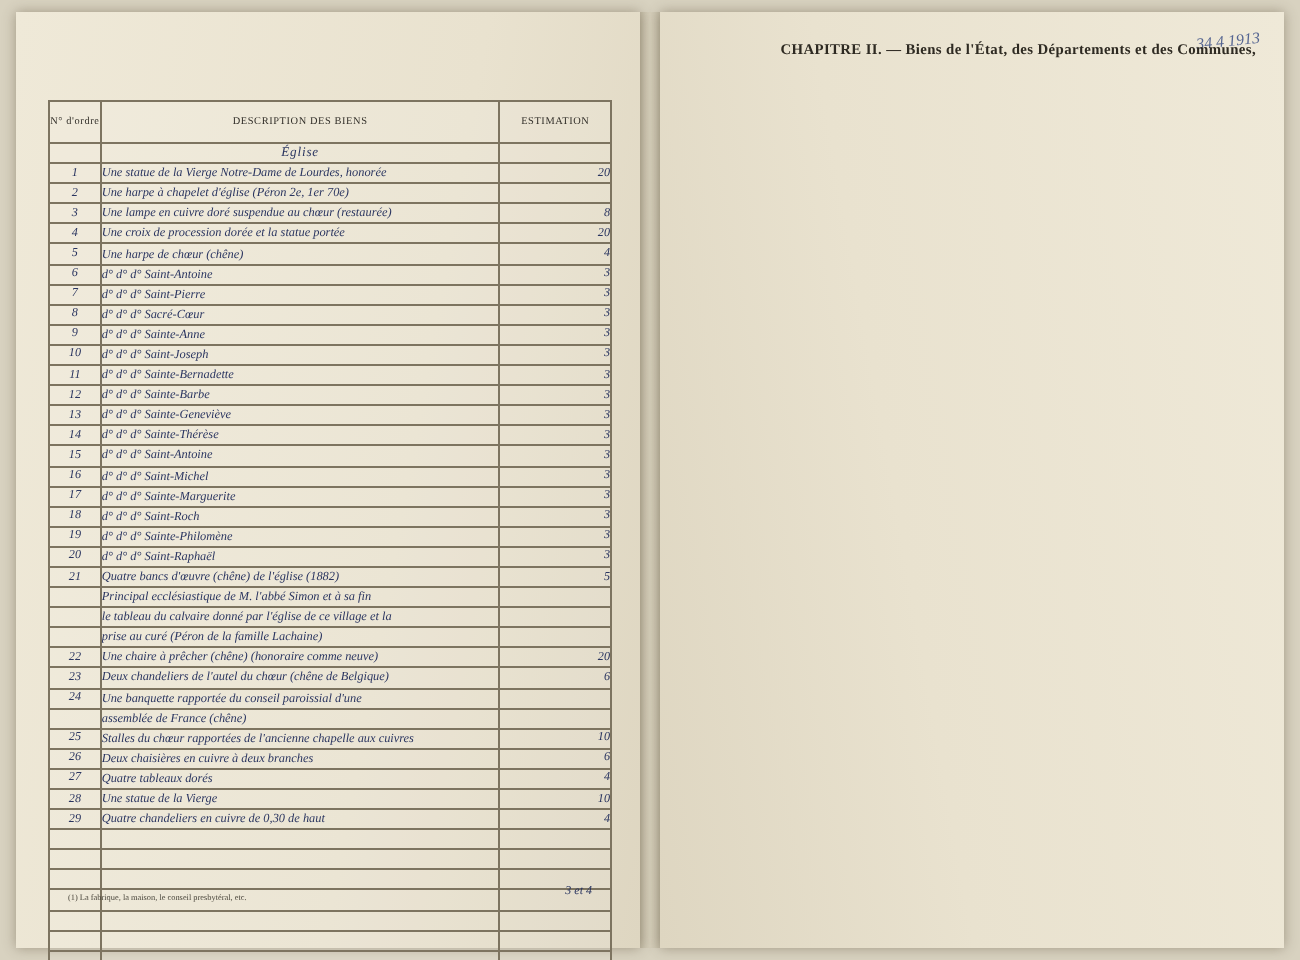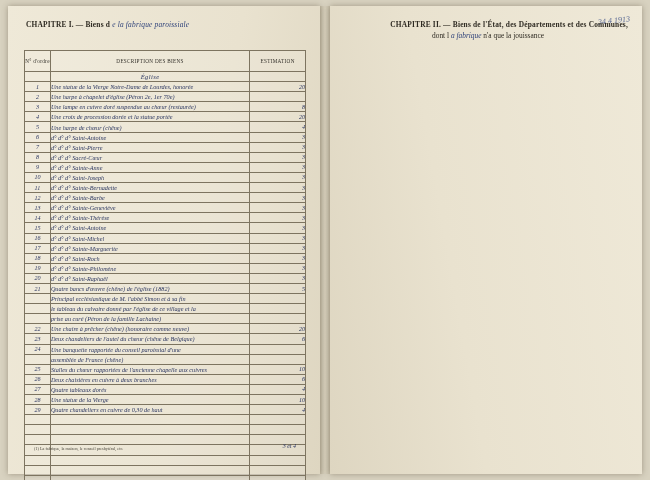--- a/index.html
+++ b/index.html
@@ -89,26 +89,20 @@
   }
   .chapnum{font-weight:bold;}
 </style>
 </head>
 <body>
 
 <div class="page">
   <div class="gutter"></div>
 
   <div class="leaf left">
-    <div class="hdr">
-      <div class="l1">
-        <span class="chapnum">CHAPITRE I. — Biens d</span>
-        <span class="sp">e la fabrique paroissiale</span>
-      </div>
-    </div>
 
     <table class="reg left">
       <colgroup>
           <col class="cNum">
           <col class="cDesc">
           <col class="cEst">
         </colgroup>
       <thead>
         <tr>
           <th>N°
@@ -327,21 +321,16 @@
     </table>
 
     <div class="footnote left">(1) La fabrique, la maison, le conseil presbytéral, etc.</div>
     <div class="pagenum">3 et 4</div>
   </div>
 
   <div class="leaf right">
     <div class="spinelabel">34 4 1913</div>
     <div class="hdr right">
       <div class="l1"><span class="chapnum">CHAPITRE II. — Biens de l'État, des Départements et des Communes,</span></div>
-      <div class="l2">
-        <span>dont l</span>
-        <span class="sp">a fabrique</span>
-        <span>n'a que la jouissance</span>
-      </div>
     </div>
 
   </div>
 </div>
 
 </body></html>

